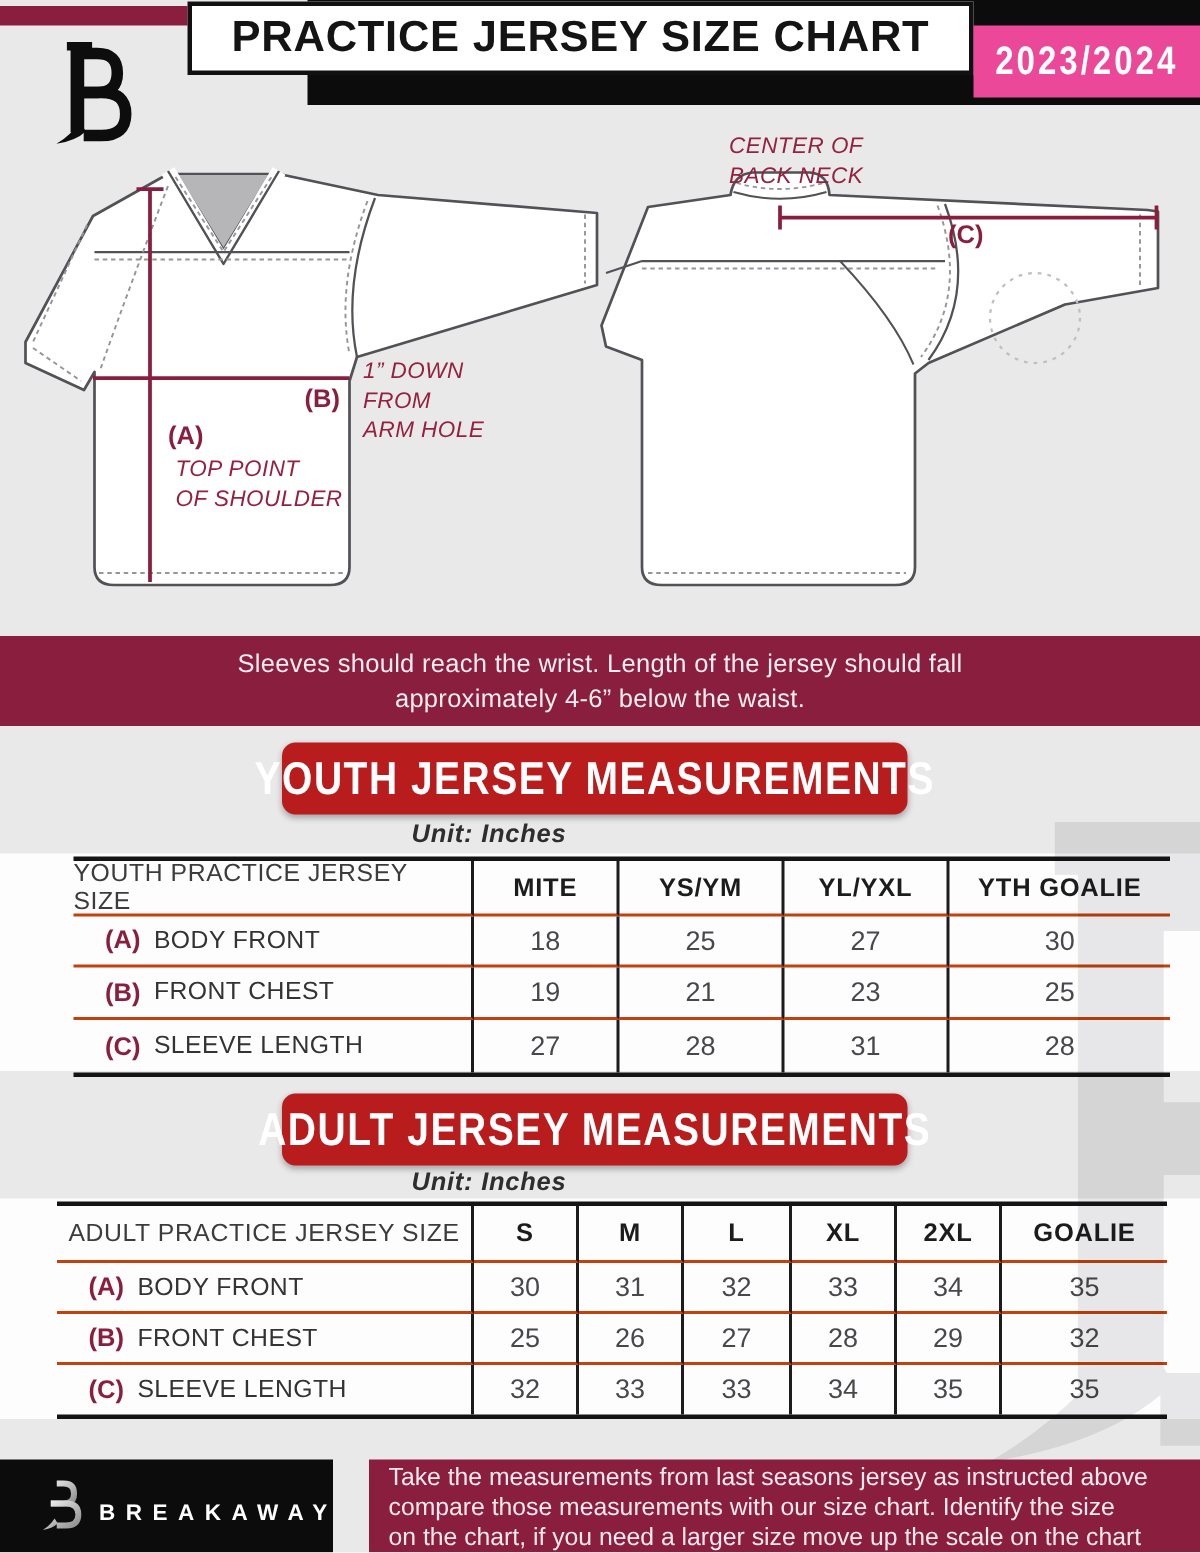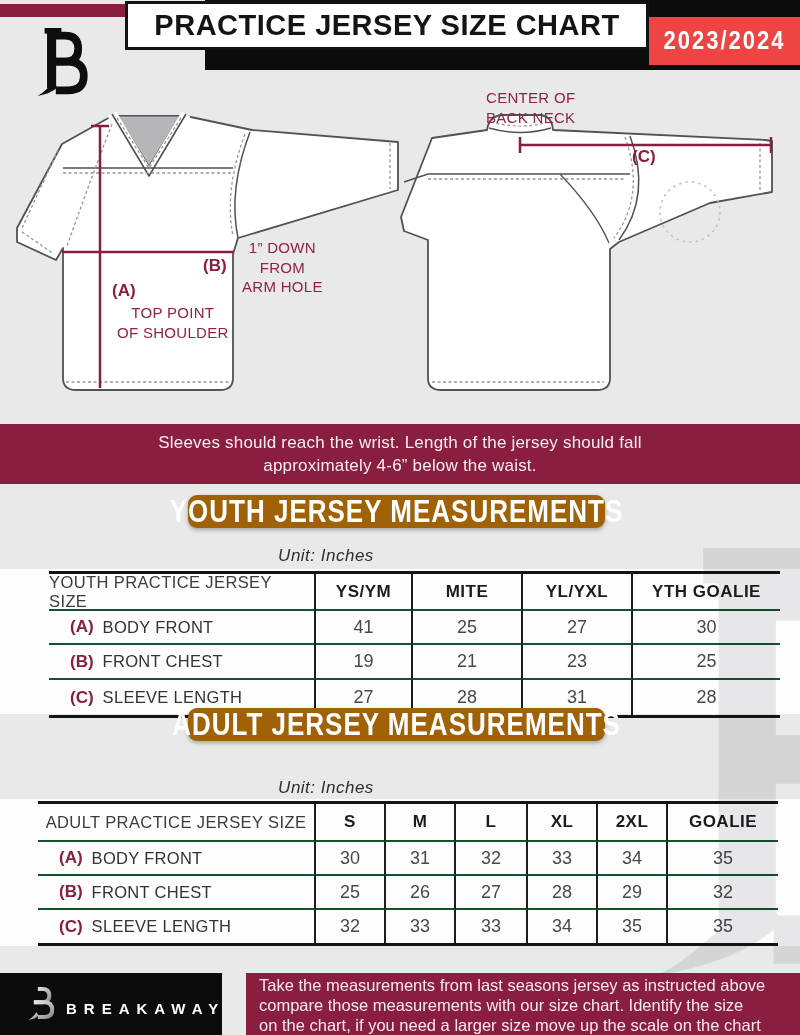--- a/index.html
+++ b/index.html
@@ -6,51 +6,51 @@
   body { font-family:"Liberation Sans", sans-serif; background:#ffffff; }
   .page { position:relative; width:800px; height:1035px; background:#e9e9ea; overflow:hidden; }
   .abs { position:absolute; }
 
   
   .strip-maroon { left:0; top:4px; width:205px; height:13px; background:#8a1e3e; z-index:2; }
   .band-black   { left:205px; top:0; width:595px; height:70px; background:#0c0c0c; z-index:1; }
   .title-box { left:125px; top:1px; width:524px; height:49px; background:#ffffff;
                border:3px solid #111; z-index:3; display:flex; align-items:center; justify-content:center; }
   .title-box span { font-size:29px; font-weight:bold; letter-spacing:.5px; color:#141414; white-space:nowrap; }
-  .year-box { left:649px; top:17px; width:151px; height:48px; background:#ef4444; z-index:3;
+  .year-box { left:649px; top:17px; width:151px; height:48px; background:#ec4899; z-index:3;
               display:flex; align-items:center; justify-content:center; }
   .year-box span { color:#fff; font-weight:bold; font-size:22px; letter-spacing:2px; transform:scaleY(1.2); white-space:nowrap; }
   .logo-top { left:25px; top:26px; z-index:3; color:#0d0d0d; }
 
   
   .jersey-svg { left:0; top:70px; z-index:2; }
-  .diag-label { position:absolute; z-index:4; color:#95203f; font-size:15px; 
-                line-height:19.5px; white-space:pre-line; letter-spacing:.3px;text-align:center; }
+  .diag-label { position:absolute; z-index:4; color:#95203f; font-size:15px; font-style:italic;
+                line-height:19.5px; white-space:pre-line; letter-spacing:.3px; }
   .diag-key { position:absolute; z-index:4; color:#8a1e3e; font-size:17px; font-weight:bold; font-style:normal; }
 
   
   .notice { left:0; top:424px; width:800px; height:60px; background:#8a1e3e; z-index:2;
             display:flex; align-items:center; justify-content:center; text-align:center; }
   .notice div { color:#f7edf0; font-size:17px; line-height:23px; white-space:pre-line; letter-spacing:.2px; }
 
   
-  .banner-black { left:188px; width:417px; height:33px; background:#a16207; border-radius:9px; z-index:3;
+  .banner-black { left:188px; width:417px; height:48px; background:#b91c1c; border-radius:9px; z-index:3;
                   display:flex; align-items:center; justify-content:center; box-shadow:0 2px 4px rgba(0,0,0,.3); }
   .banner-black span { color:#fff; font-weight:bold; font-size:26px; letter-spacing:1px;
                        transform:scaleY(1.18); white-space:nowrap; }
-  .unit { left:0; width:652px; text-align:center; z-index:3; font-style:italic; font-weight:normal;
+  .unit { left:0; width:652px; text-align:center; z-index:3; font-style:italic; font-weight:bold;
           font-size:17px; color:#2e2e2e; letter-spacing:.5px; }
 
   
   .white-band { left:0; right:0; background:#fdfdfe; z-index:1; }
   .size-table { position:absolute; display:grid; z-index:3;
                 border-top:3px solid #141414; border-bottom:3px solid #141414; }
   .cell { display:flex; align-items:center; justify-content:center; }
   .br { border-right:2px solid #1c1c1c; }
-  .bb { border-bottom:2px solid #14532d; }
+  .bb { border-bottom:2px solid #c2410c; }
   .cell.size-head { font-size:16.5px; color:#3c3c3c; letter-spacing:.4px; }
   .cell.col-head  { font-size:17px; font-weight:bold; color:#1c1c1c; letter-spacing:.5px; }
   .cell.val       { font-size:18px; color:#48484c; }
   .cell.row-label { justify-content:flex-start; padding-left:21px; }
   .row-label .key { color:#8a1e3e; font-weight:bold; font-size:17px; margin-right:9px; }
   .row-label .lbl { font-size:16.5px; color:#333; letter-spacing:.3px; }
 
   
   .watermark { left:580px; top:538px; z-index:5; pointer-events:none; color:#dadadc;
                opacity:.6; mix-blend-mode:multiply; }
@@ -144,30 +144,30 @@
   </div>
 
   <div class="abs banner-black" style="top:495px;">
     <span>YOUTH JERSEY MEASUREMENTS</span>
   </div>
   <div class="abs unit" style="top:546px;">Unit: Inches</div>
   <div class="abs white-band" style="top:569px; height:145px;"></div>
 
   <div class="size-table" style="left:49px; top:571px; grid-template-columns:267px 97px 110px 110px 147px; grid-template-rows:37px 34px 35px 35px;">
     <div class="cell size-head br bb">YOUTH PRACTICE JERSEY SIZE</div>
+    <div class="cell col-head br bb">MITE</div>
     <div class="cell col-head br bb">YS/YM</div>
-    <div class="cell col-head br bb">MITE</div>
     <div class="cell col-head br bb">YL/YXL</div>
     <div class="cell col-head bb">YTH GOALIE</div>
 
     <div class="cell row-label br bb">
       <span class="key">(A)</span>
       <span class="lbl">BODY FRONT</span>
     </div>
-    <div class="cell val br bb">41</div>
+    <div class="cell val br bb">18</div>
     <div class="cell val br bb">25</div>
     <div class="cell val br bb">27</div>
     <div class="cell val bb">30</div>
 
     <div class="cell row-label br bb">
       <span class="key">(B)</span>
       <span class="lbl">FRONT CHEST</span>
     </div>
     <div class="cell val br bb">19</div>
     <div class="cell val br bb">21</div>
@@ -177,21 +177,21 @@
     <div class="cell row-label br">
       <span class="key">(C)</span>
       <span class="lbl">SLEEVE LENGTH</span>
     </div>
     <div class="cell val br">27</div>
     <div class="cell val br">28</div>
     <div class="cell val br">31</div>
     <div class="cell val">28</div>
   </div>
 
-  <div class="abs banner-black" style="top:708px;">
+  <div class="abs banner-black" style="top:729px;">
     <span>ADULT JERSEY MEASUREMENTS</span>
   </div>
   <div class="abs unit" style="top:778px;">Unit: Inches</div>
   <div class="abs white-band" style="top:799px; height:147px;"></div>
 
   <div class="size-table" style="left:38px; top:801px; grid-template-columns:278px 70px 70px 72px 70px 70px 110px; grid-template-rows:38px 34px 34px 33px;">
     <div class="cell size-head br bb">ADULT PRACTICE JERSEY SIZE</div>
     <div class="cell col-head br bb">S</div>
     <div class="cell col-head br bb">M</div>
     <div class="cell col-head br bb">L</div>

